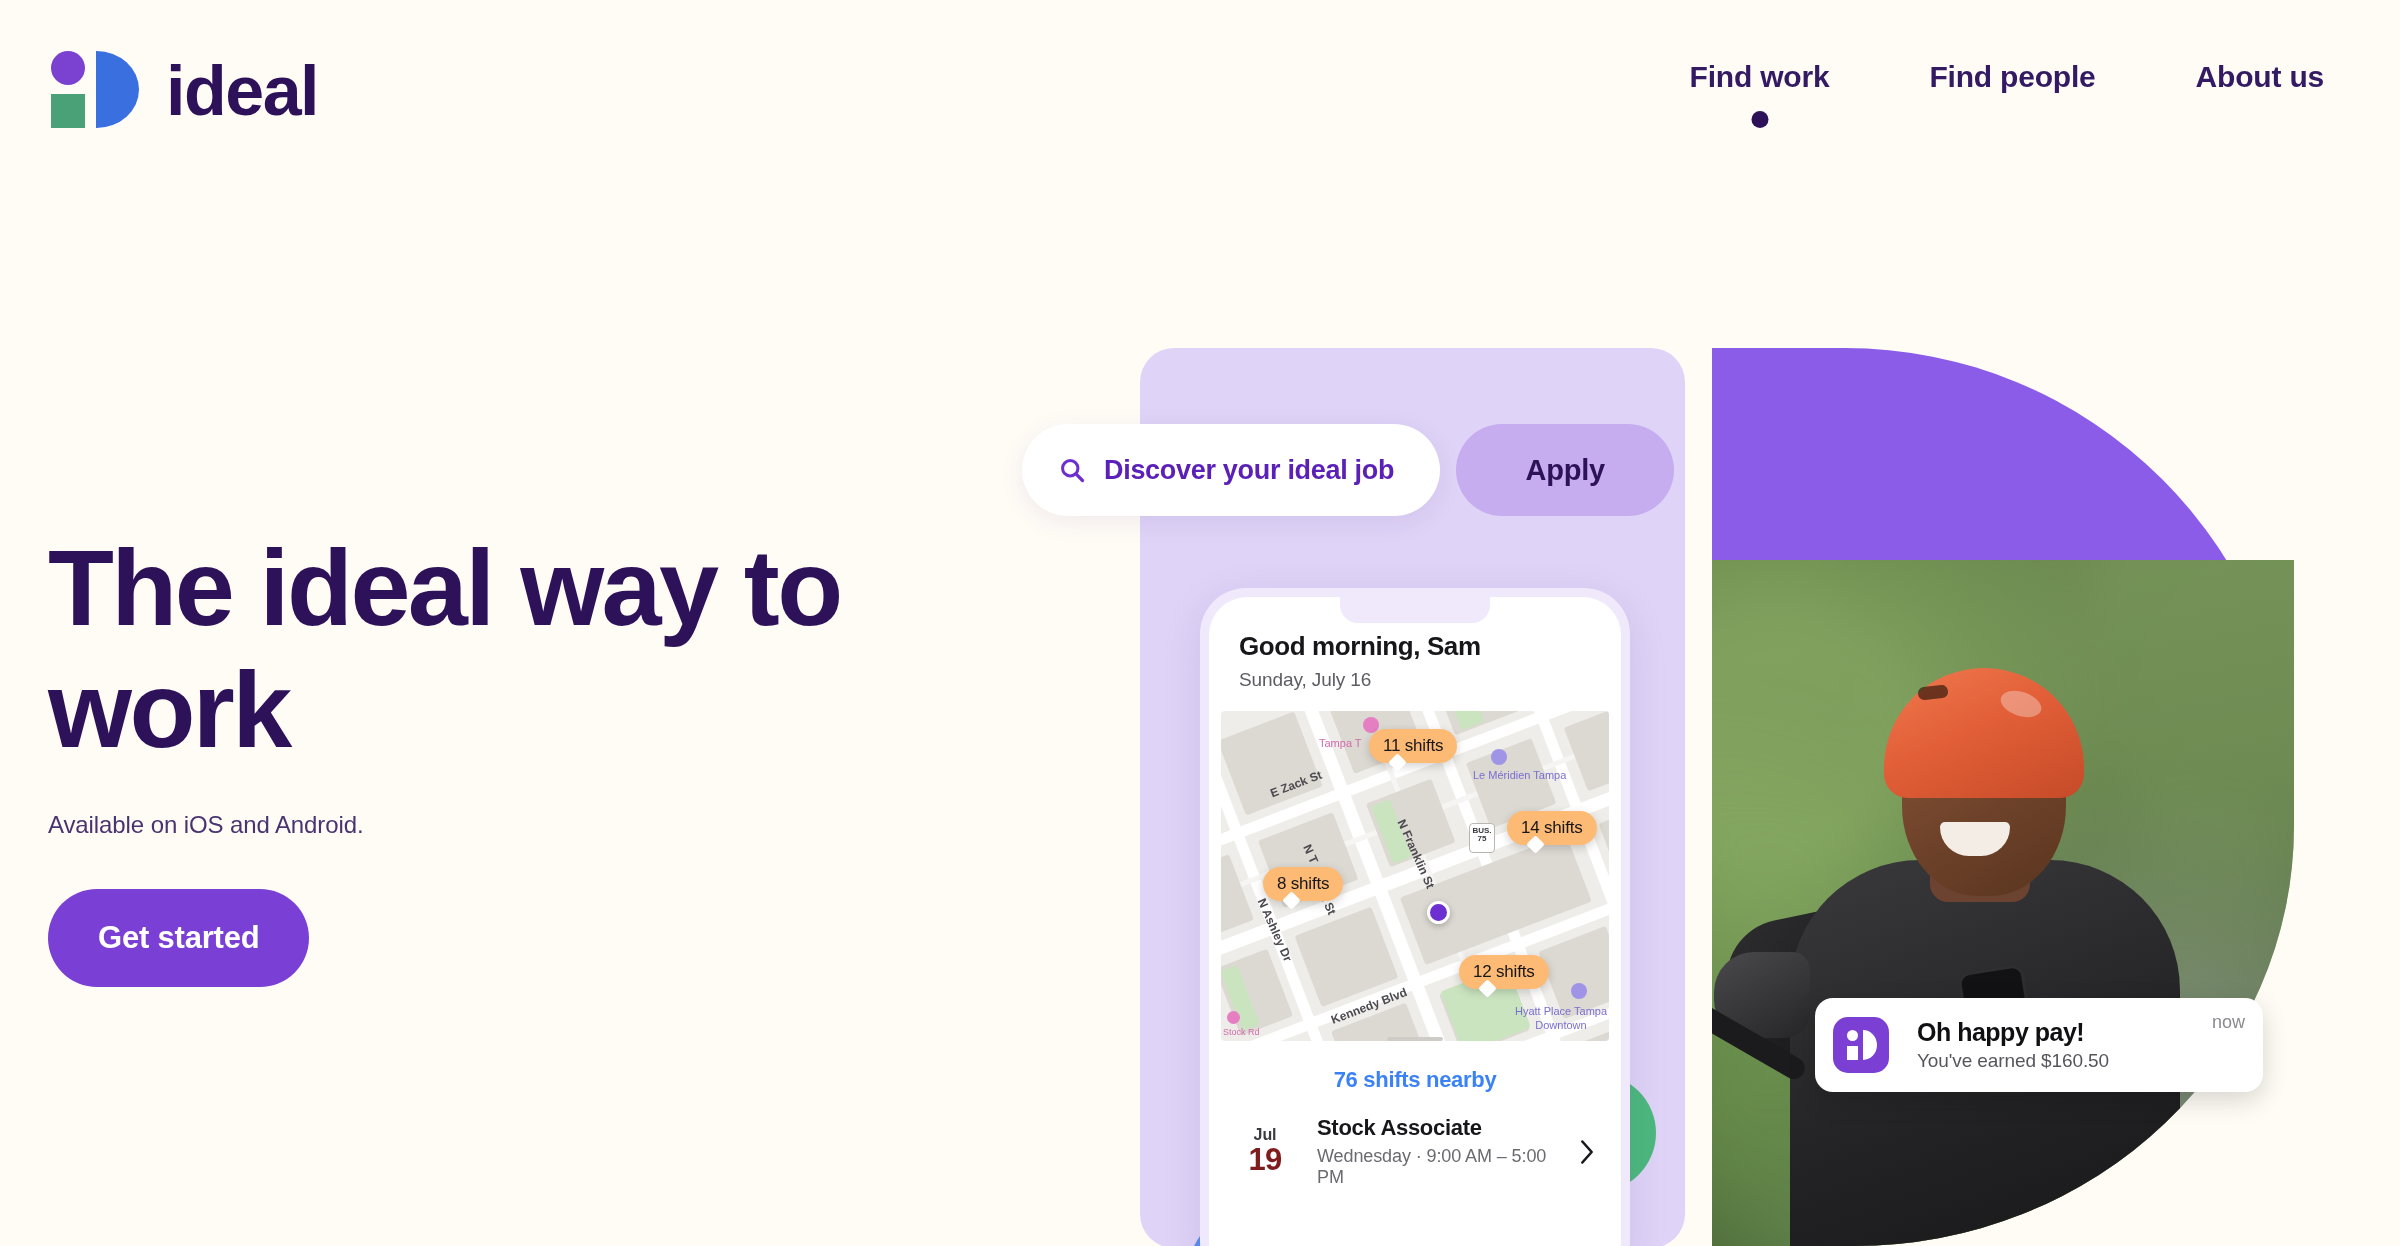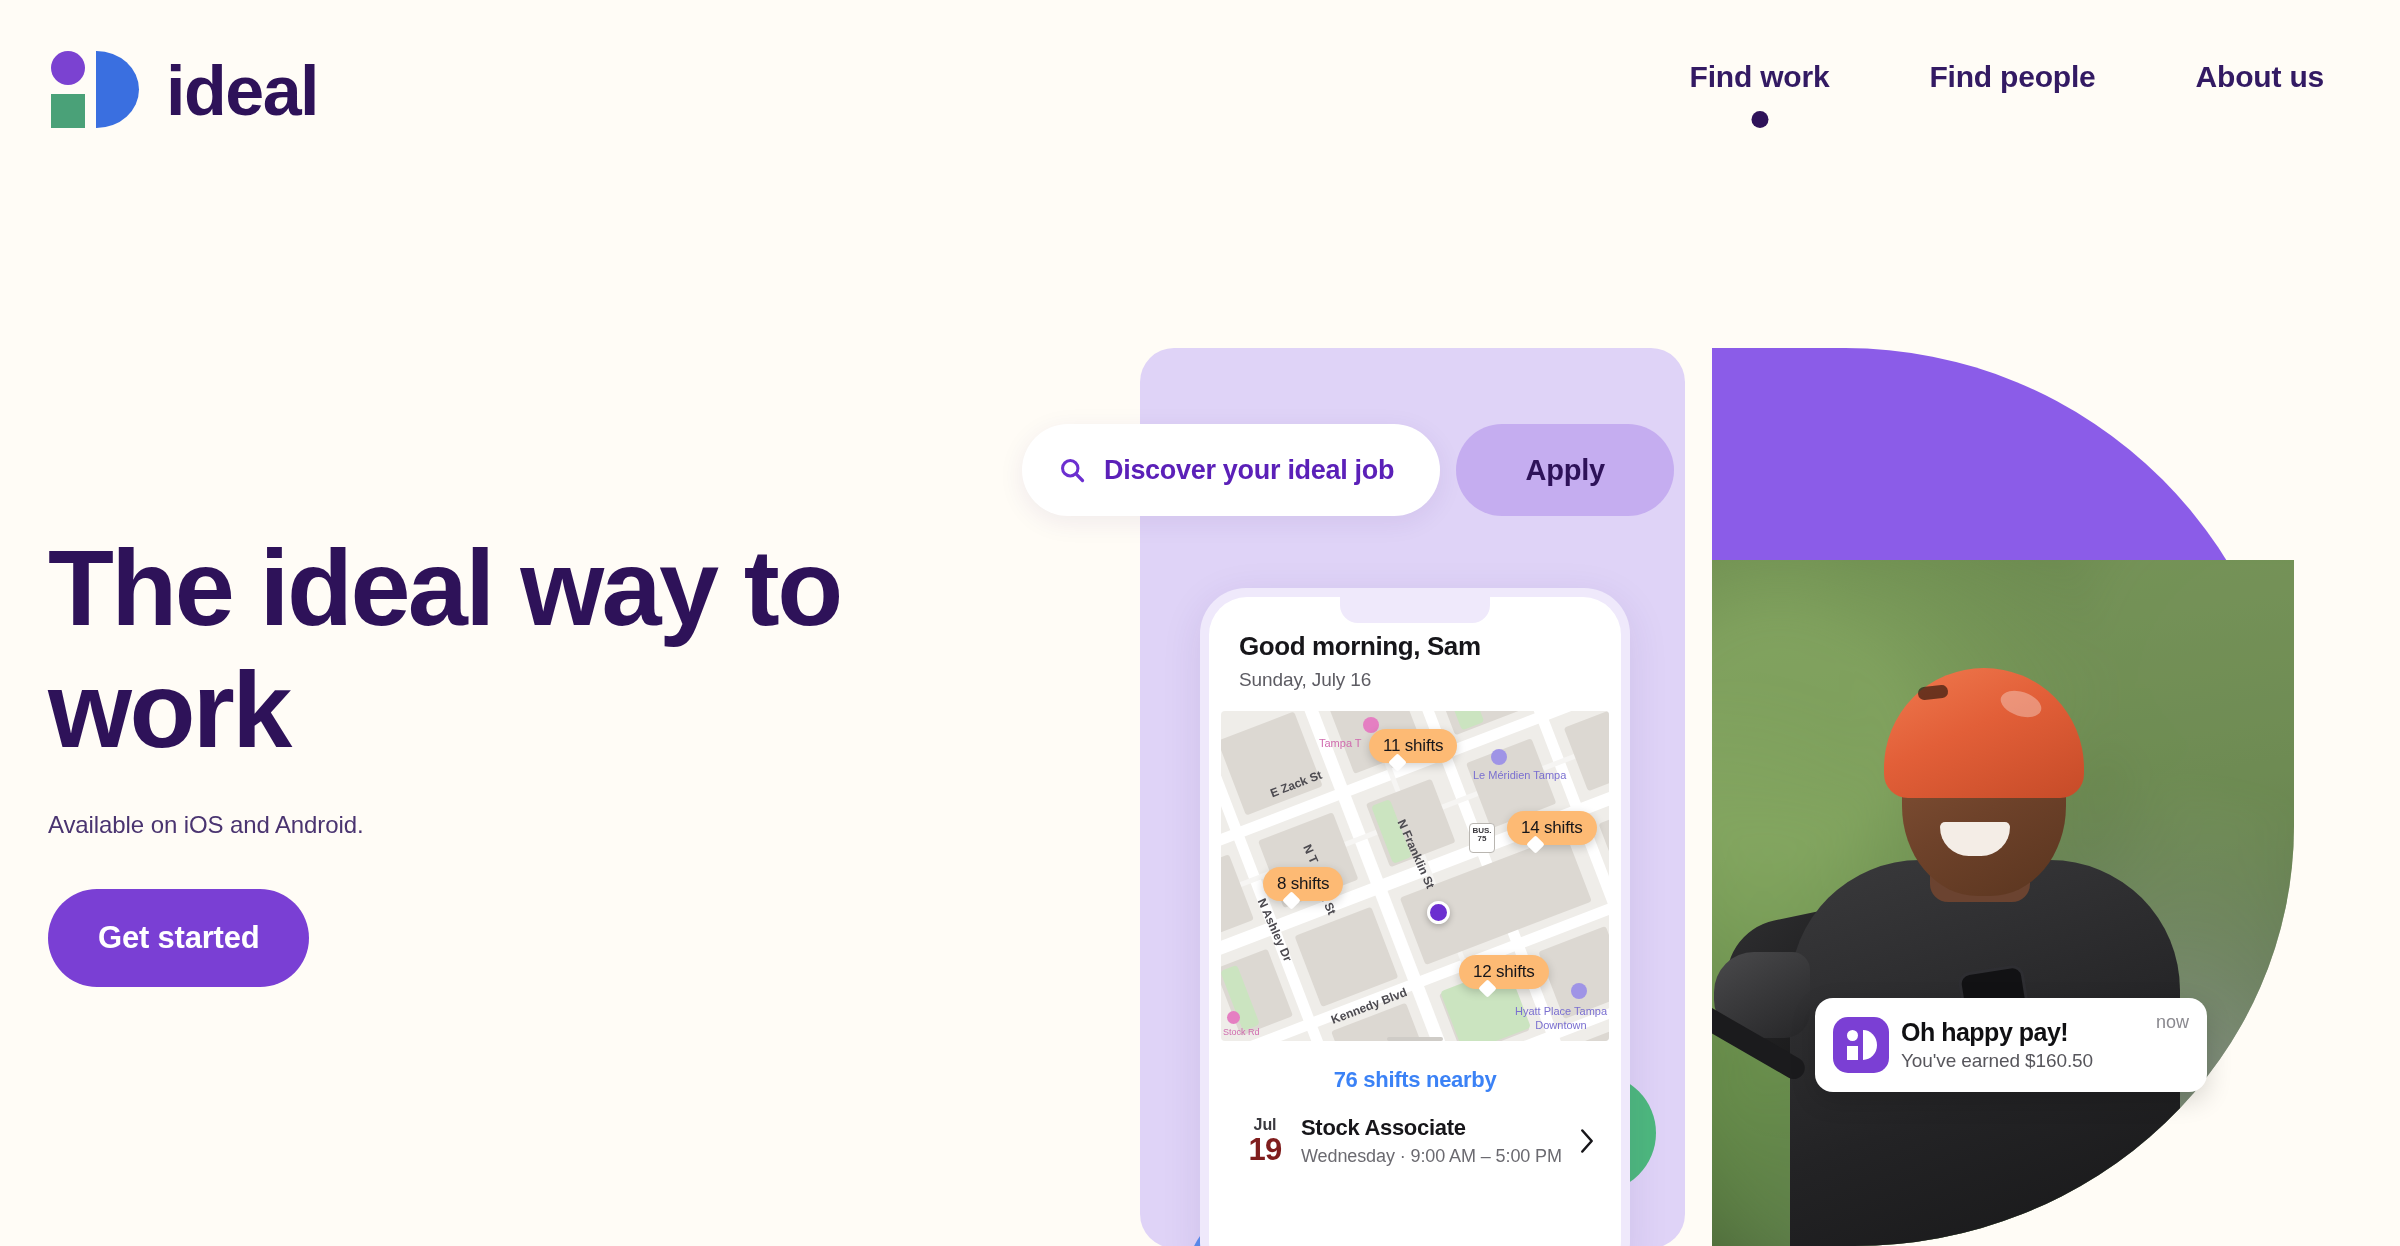--- a/index.html
+++ b/index.html
@@ -519,21 +519,21 @@
     text-align: center;
     font-size: 22px;
     font-weight: 700;
     color: #3b82f6;
     margin-top: 26px;
     letter-spacing: -0.3px;
   }
   .shift-row {
     display: flex;
     align-items: center;
-    gap: 10px;
+    gap: 26px;
     padding: 22px 26px 0 30px;
   }
   .shift-date { text-align: center; width: 52px; flex: 0 0 auto; }
   .shift-month {
     font-size: 16px;
     color: #3B3A3F;
     font-weight: 600;
     letter-spacing: -0.1px;
   }
   .shift-day {
@@ -556,28 +556,28 @@
     color: #6B6A70;
     letter-spacing: -0.1px;
   }
   .chev { width: 16px; height: 28px; flex: 0 0 auto; }
 
   
   .toast {
     position: absolute;
     left: 675px;
     top: 998px;
-    width: 392px;
+    width: 448px;
     height: 94px;
     background: #FFFFFF;
     border-radius: 18px;
     display: flex;
     align-items: center;
     padding: 0 18px;
-    gap: 12px;
+    gap: 28px;
     box-shadow: 0 8px 26px rgba(0,0,0,.16);
     z-index: 9;
   }
   .toast-icon {
     position: relative;
     width: 56px; height: 56px;
     border-radius: 15px;
     background: #7B3FD4;
     flex: 0 0 auto;
   }

